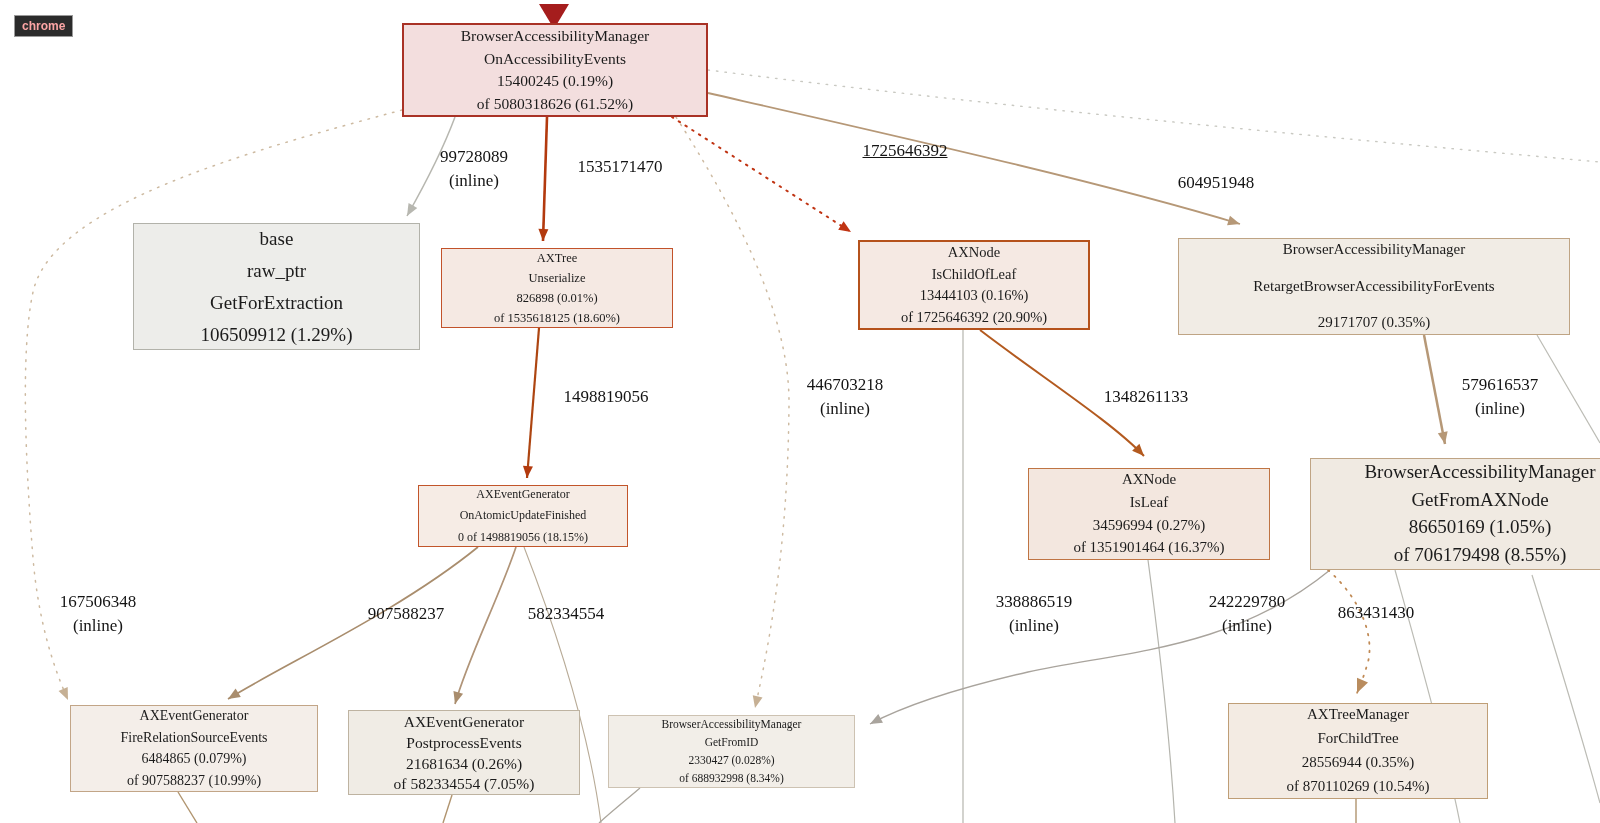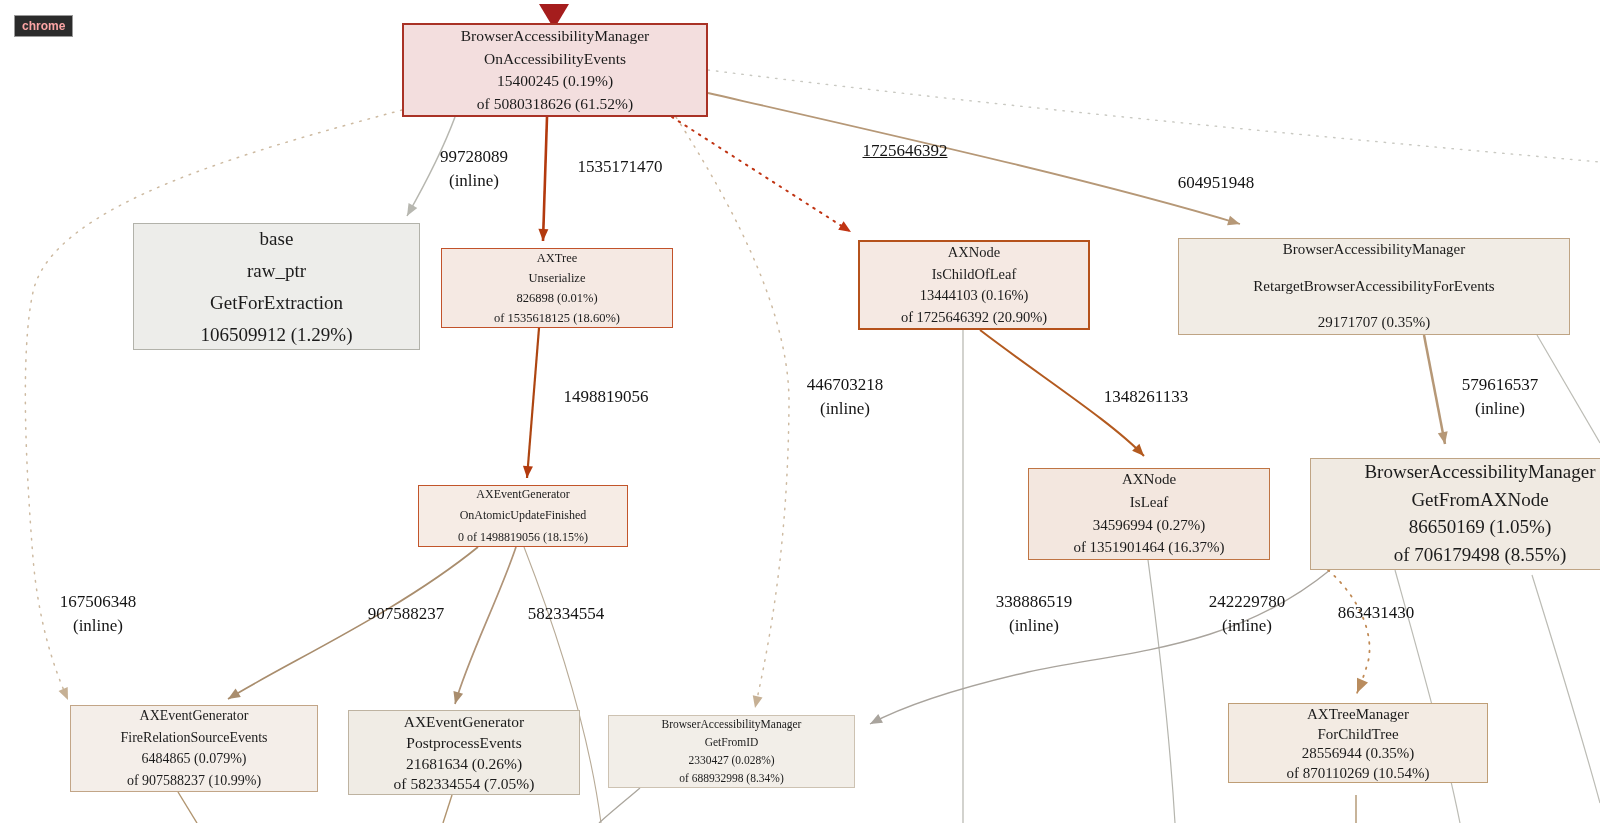--- a/index.html
+++ b/index.html
@@ -182,21 +182,21 @@
   <div>of 582334554 (7.05%)</div>
 </div>
 
 <div class="node" style="left:608px;top:715px;width:247px;height:73px;font-size:11.5px;background:#f2eee8;border:1.3px solid #cdc2b2;">
   <div>BrowserAccessibilityManager</div>
   <div>GetFromID</div>
   <div>2330427 (0.028%)</div>
   <div>of 688932998 (8.34%)</div>
 </div>
 
-<div class="node" style="left:1228px;top:703px;width:260px;height:80px;font-size:15px;background:#f3ebe3;border:1.6px solid #bf9e76;">
+<div class="node" style="left:1228px;top:703px;width:260px;height:96px;font-size:15px;background:#f3ebe3;border:1.6px solid #bf9e76;">
   <div>AXTreeManager</div>
   <div>ForChildTree</div>
   <div>28556944 (0.35%)</div>
   <div>of 870110269 (10.54%)</div>
 </div>
 
 <div class="elabel" style="left:474px;top:145px;">
   <div>99728089</div>
     <div>(inline)</div>
 </div>

